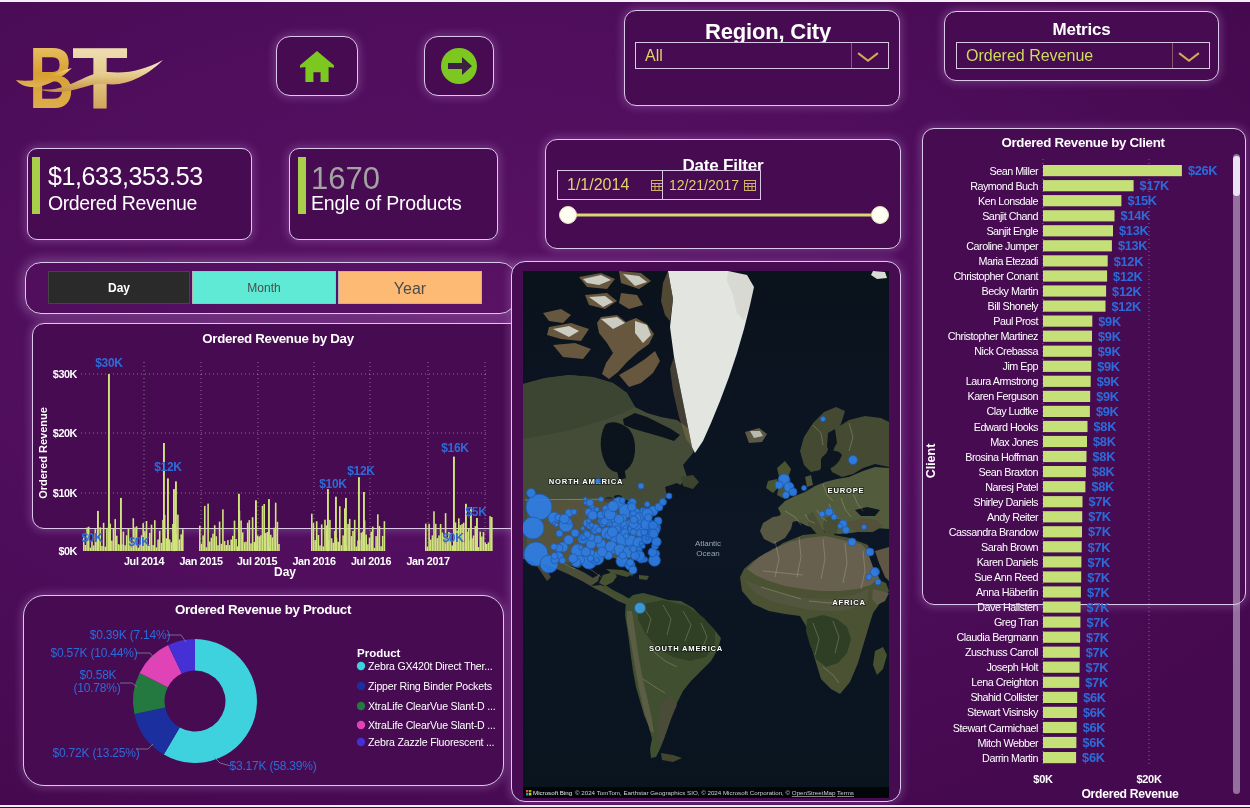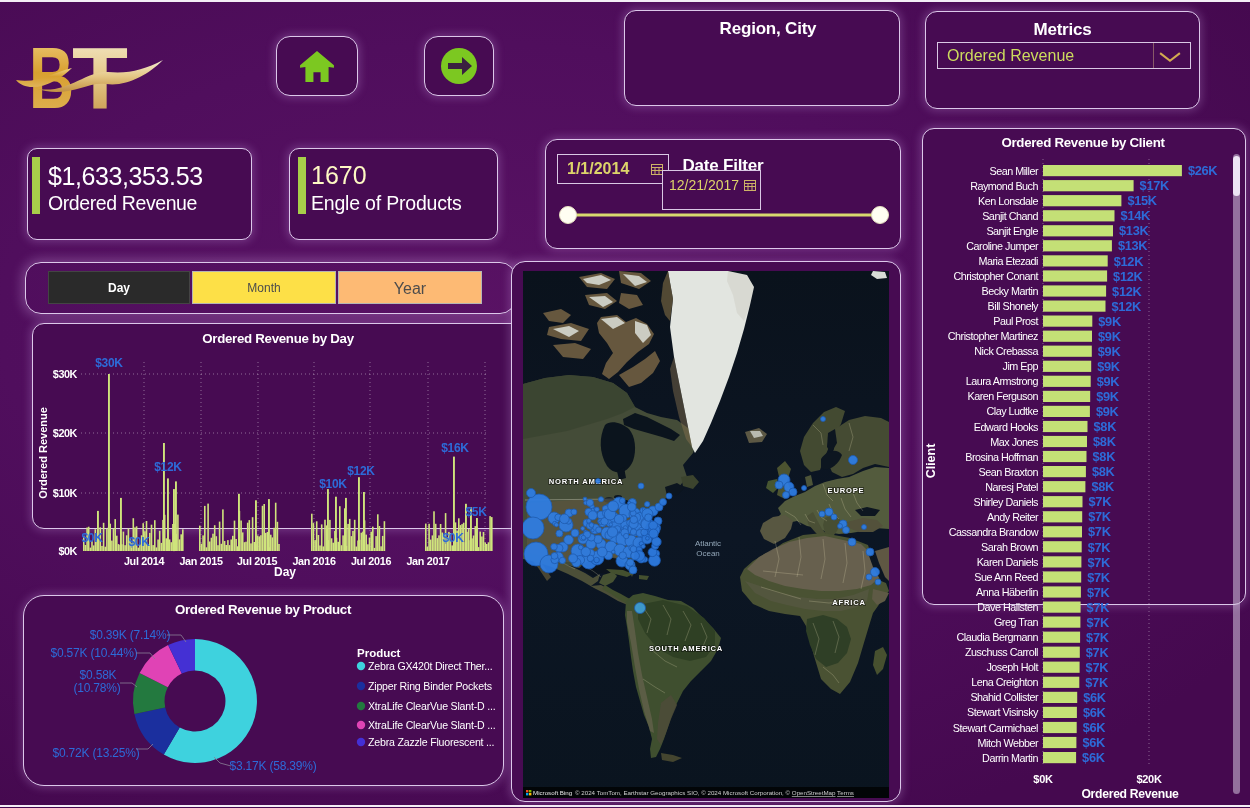--- a/index.html
+++ b/index.html
@@ -46,71 +46,78 @@
 <svg style="position:absolute;left:299px;top:50px" width="36" height="33" viewBox="0 0 40 37">
  <path d="M20 1 L39 17 L39 20 L33 19 L33 36 L24 36 L24 25 L16 25 L16 36 L7 36 L7 19 L1 20 L1 17 Z" fill="#7cc821"></path>
 </svg>
 <div class="panel" style="left:424px;top:36px;width:70px;height:60px;border-radius:14px;"></div>
 <svg style="position:absolute;left:440px;top:47px" width="38" height="38" viewBox="0 0 38 38">
  <circle cx="19" cy="19" r="18" fill="#7cc821"></circle>
  <path d="M8 16 L22 16 L22 10 L32 19 L22 28 L22 22 L8 22 Z" fill="#3a2140"></path>
 </svg>
 
 <div class="panel" style="left:624px;top:10px;width:276px;height:96px;">
- <div class="ptitle" style="margin-top:8px;font-size:17px;padding-left:12px;">Region, City</div>
+ <div class="ptitle" style="margin-top:8px;font-size:22px;padding-left:12px;">Region, City</div>
+ <div class="ddbox" style="left:10px;top:31px;width:254px;height:27px;">
+  <span style="color:#e3d06a;font-size:16px;position:absolute;left:9px;top:4px;">All</span>
+  <div style="position:absolute;right:36px;top:0;width:1px;height:100%;background:rgba(215,185,130,.45);"></div>
+  <svg class="chev" style="right:8px;top:9px;" viewBox="0 0 20 10">
+        <path d="M1 1 L10 8 L19 1" stroke="#d2ab50" stroke-width="1.9" fill="none"></path>
+      </svg>
+ </div>
 </div>
 
-<div class="panel" style="left:925px;top:11px;width:275px;height:98px;">
+<div class="panel" style="left:944px;top:11px;width:275px;height:70px;">
  <div class="ptitle" style="margin-top:8px;font-size:17px;">Metrics</div>
  <div class="ddbox" style="left:11px;top:30px;width:254px;height:27px;">
   <span style="color:#ccdb5e;font-size:16px;position:absolute;left:9px;top:4px;">Ordered Revenue</span>
   <div style="position:absolute;right:36px;top:0;width:1px;height:100%;background:rgba(215,185,130,.45);"></div>
   <svg class="chev" style="right:8px;top:9px;" viewBox="0 0 20 10">
         <path d="M1 1 L10 8 L19 1" stroke="#d2ab50" stroke-width="1.9" fill="none"></path>
       </svg>
  </div>
 </div>
 
 <div class="panel" style="left:545px;top:139px;width:356px;height:110px;">
  <div class="ptitle" style="margin-top:16px;font-size:17px;">Date Filter</div>
- <div class="ddbox" style="left:11px;top:14px;width:112px;height:30px;font-weight:bold;">
+ <div class="ddbox" style="left:11px;top:30px;width:112px;height:30px;">
   <span style="color:#ddd46a;font-size:16px;position:absolute;left:9px;top:5px;">1/1/2014</span>
   <svg style="position:absolute;right:5px;top:8px;" width="12" height="12" viewBox="0 0 12 12">
    <rect x="0.5" y="1.5" width="11" height="10" fill="none" stroke="#cdb267" stroke-width="1"></rect>
    <path d="M0.5 4.5 H11.5 M4 4.5 V11 M8 4.5 V11 M0.5 7.5 H11.5" stroke="#cdb267" stroke-width="1" fill="none"></path>
   </svg>
  </div>
- <div class="ddbox" style="left:116px;top:30px;width:99px;height:40px;">
+ <div class="ddbox" style="left:116px;top:30px;width:99px;height:30px;">
   <span style="color:#ddd46a;font-size:16px;position:absolute;left:6px;top:6px;font-size:14px;">12/21/2017</span>
   <svg style="position:absolute;right:4px;top:8px;" width="12" height="12" viewBox="0 0 12 12">
    <rect x="0.5" y="1.5" width="11" height="10" fill="none" stroke="#cdb267" stroke-width="1"></rect>
    <path d="M0.5 4.5 H11.5 M4 4.5 V11 M8 4.5 V11 M0.5 7.5 H11.5" stroke="#cdb267" stroke-width="1" fill="none"></path>
   </svg>
  </div>
  <svg style="position:absolute;left:10px;top:62px;" width="336" height="26" viewBox="0 0 336 26">
   <line x1="12" y1="13" x2="324" y2="13" stroke="#d9d96e" stroke-width="3"></line>
   <circle cx="12" cy="13" r="8.5" fill="#fffef2" stroke="#e6e0c0"></circle>
   <circle cx="324" cy="13" r="8.5" fill="#fffef2" stroke="#e6e0c0"></circle>
  </svg>
 </div>
 
 <div class="panel" style="left:27px;top:148px;width:225px;height:92px;border-radius:10px;">
  <div style="position:absolute;left:4px;top:8px;width:8px;height:57px;background:#a8ce4a;"></div>
  <div style="position:absolute;left:20px;top:13px;color:#fff;font-size:25px;letter-spacing:-0.4px;">$1,633,353.53</div>
  <div style="position:absolute;left:20px;top:43px;color:#fff;font-size:19.5px;letter-spacing:-0.4px;">Ordered Revenue</div>
 </div>
 <div class="panel" style="left:289px;top:148px;width:209px;height:92px;border-radius:10px;">
  <div style="position:absolute;left:8px;top:8px;width:8px;height:57px;background:#a8ce4a;"></div>
- <div style="position:absolute;left:21px;top:12px;color:#fef9c3;font-size:25px;white-space:nowrap;">1670</div>
+ <div style="position:absolute;left:21px;top:12px;color:#a3a3a3;font-size:31px;white-space:nowrap;">1670</div>
  <div style="position:absolute;left:21px;top:43px;color:#fff;font-size:19.5px;letter-spacing:-0.2px;white-space:nowrap;">Engle of Products</div>
 </div>
 
 <div class="panel" style="left:25px;top:262px;width:491px;height:52px;border-radius:16px;background:transparent;box-shadow:0 0 12px 3px rgba(225,185,245,.3);"></div>
 <div style="position:absolute;left:48px;top:271px;width:142px;height:33px;background:#2a2a2a;border:1px solid #444;color:#fff;font-size:12px;font-weight:700;text-align:center;line-height:33px;">Day</div>
-<div style="position:absolute;left:192px;top:271px;width:144px;height:33px;background:#fde047;border:1px solid #b5b5b5;color:#4c4c4c;font-size:12px;text-align:center;line-height:33px;">Month</div>
+<div style="position:absolute;left:192px;top:271px;width:144px;height:33px;background:#5eead4;border:1px solid #b5b5b5;color:#4c4c4c;font-size:12px;text-align:center;line-height:33px;">Month</div>
 <div style="position:absolute;left:338px;top:271px;width:144px;height:33px;background:#fdba74;border:1px solid #b5b5b5;color:#4c4c4c;font-size:16px;text-align:center;line-height:33px;">Year</div>
 
 <div class="panel" style="left:32px;top:323px;width:494px;height:206px;">
 <svg width="491" height="263" viewBox="0 0 491 263">
  <text x="245" y="19" fill="#fff" font-size="13.3" font-weight="700" letter-spacing="-0.3" text-anchor="middle">Ordered Revenue by Day</text>
  <g stroke="rgba(255,255,255,.4)" stroke-width="1" stroke-dasharray="1,3">
   <line x1="48" y1="50" x2="454" y2="50"></line>
   <line x1="48" y1="109" x2="454" y2="109"></line>
   <line x1="48" y1="169" x2="454" y2="169"></line>
   <line x1="111" y1="38" x2="111" y2="227"></line>

